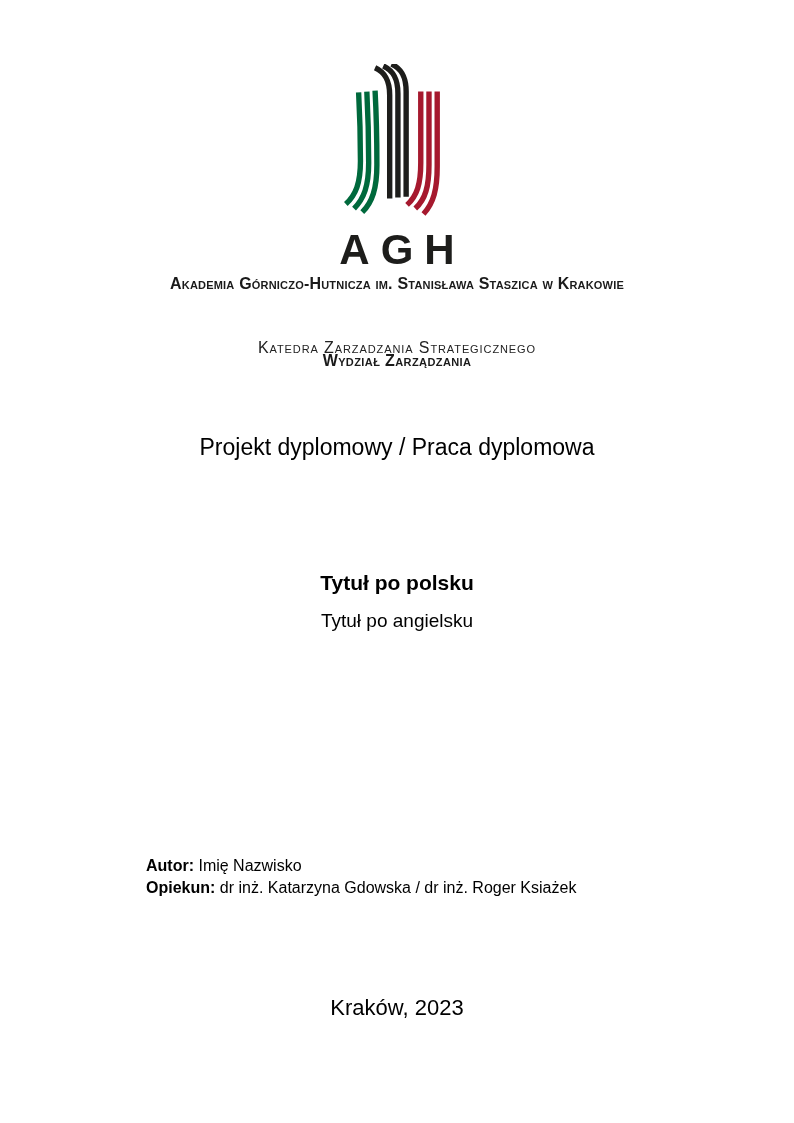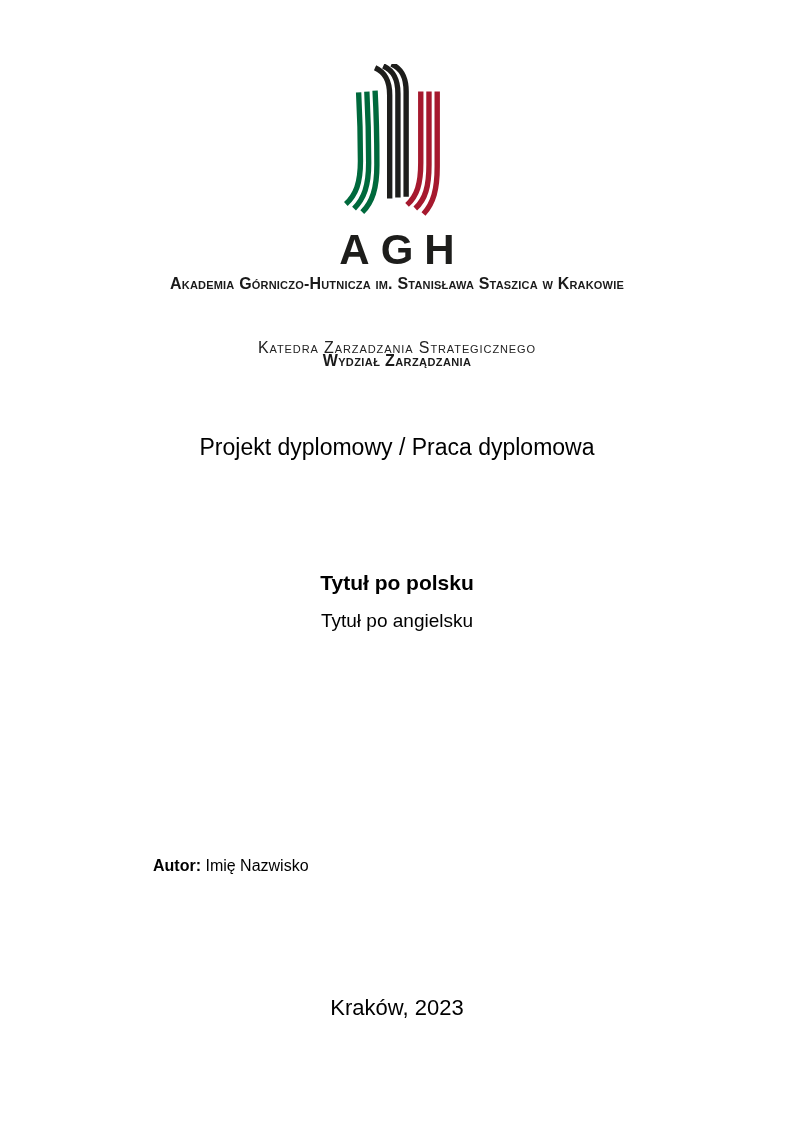--- a/index.html
+++ b/index.html
@@ -75,21 +75,21 @@
   }
   .title-en {
     top: 590px;
     font-size: 19px;
     font-weight: 400;
     margin-top: 20px;
   }
   .details {
     position: absolute;
     top: 855px;
-    left: 87px;
+    left: 80px;
     font-size: 16px;
     line-height: 22px;
     text-align: left;
   }
   .details .label { font-weight: bold; }
   .place-date {
     top: 995px;
     font-size: 22px;
   }
 </style>
@@ -130,17 +130,21 @@
 
   <div class="abs-center title-pl">Tytuł po polsku</div>
 
   <div class="abs-center title-en">Tytuł po angielsku</div>
 
   <div class="details">
     <div>
       <span class="label">Autor:</span>
       <span>Imię Nazwisko</span>
     </div>
+    <div>
+      <span class="label">Opiekun:</span>
+      <span>dr inż. Katarzyna Gdowska / dr inż. Roger Ksiażek</span>
+    </div>
   </div>
 
   <div class="abs-center place-date">Kraków, 2023</div>
 
 </div>
 
 </body></html>

